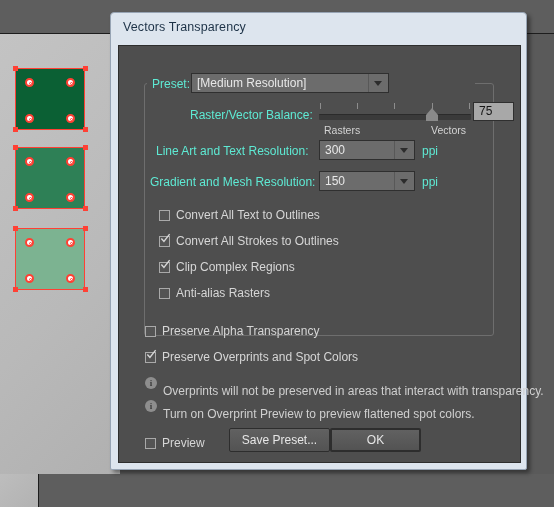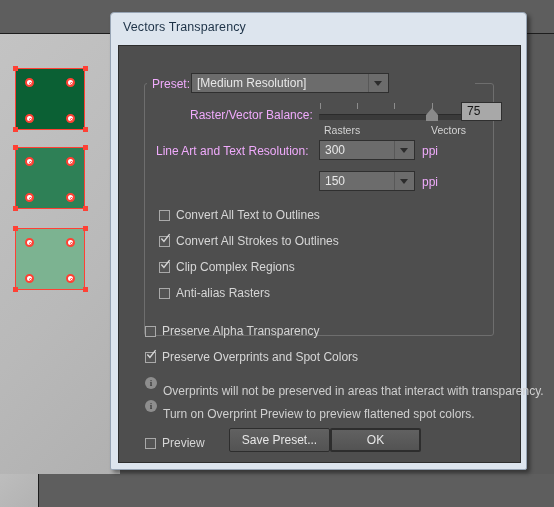--- a/index.html
+++ b/index.html
@@ -116,21 +116,21 @@
   }
   .groupbox-mask {
     position: absolute;
     left: 28px; top: 30px;
     width: 328px; height: 16px;
     background: #4e4e4e;
   }
 
   .lbl {
     position: absolute;
-    color: #f0abfc;
+    color: #5eead4;
     font-size: 12px;
     white-space: nowrap;
   }
   .lbl-sm {
     position: absolute;
     color: #d3d3d3;
     font-size: 10.5px;
     white-space: nowrap;
   }
 
@@ -340,31 +340,32 @@
         <div class="tick" style="left:1px;"></div>
         <div class="tick" style="left:38px;"></div>
         <div class="tick" style="left:75px;"></div>
         <div class="tick" style="left:113px;"></div>
         <div class="tick" style="left:150px;"></div>
         <div class="thumb" style="left:107px;"></div>
         <div class="thumb-body" style="left:107px;"></div>
       </div>
       <div class="lbl-sm" style="left:205px; top:78px;">Rasters</div>
       <div class="lbl-sm" style="left:312px; top:78px;">Vectors</div>
-      <div class="numfield" style="left:342px; top:56px;">
+      <div class="numfield" style="left:354px; top:56px;">
         <span>75</span>
       </div>
 
       <div class="lbl" style="left:37px; top:98px;">Line Art and Text Resolution:</div>
       <div class="combo" style="left:200px; top:94px; width:96px;">
         <div class="val">300</div>
         <div class="arrowbox"></div>
       </div>
       <div class="lbl" style="left:303px; top:98px;">ppi</div>
 
+      <div class="lbl" style="left:31px; top:129px;">Gradient and Mesh Resolution:</div>
       <div class="combo" style="left:200px; top:125px; width:96px;">
         <div class="val">150</div>
         <div class="arrowbox"></div>
       </div>
       <div class="lbl" style="left:303px; top:129px;">ppi</div>
 
       <div class="cb-row" style="left:40px; top:164px;">
         <div class="cb-box"></div>
         <div class="cb-label">Convert All Text to Outlines</div>
       </div>

